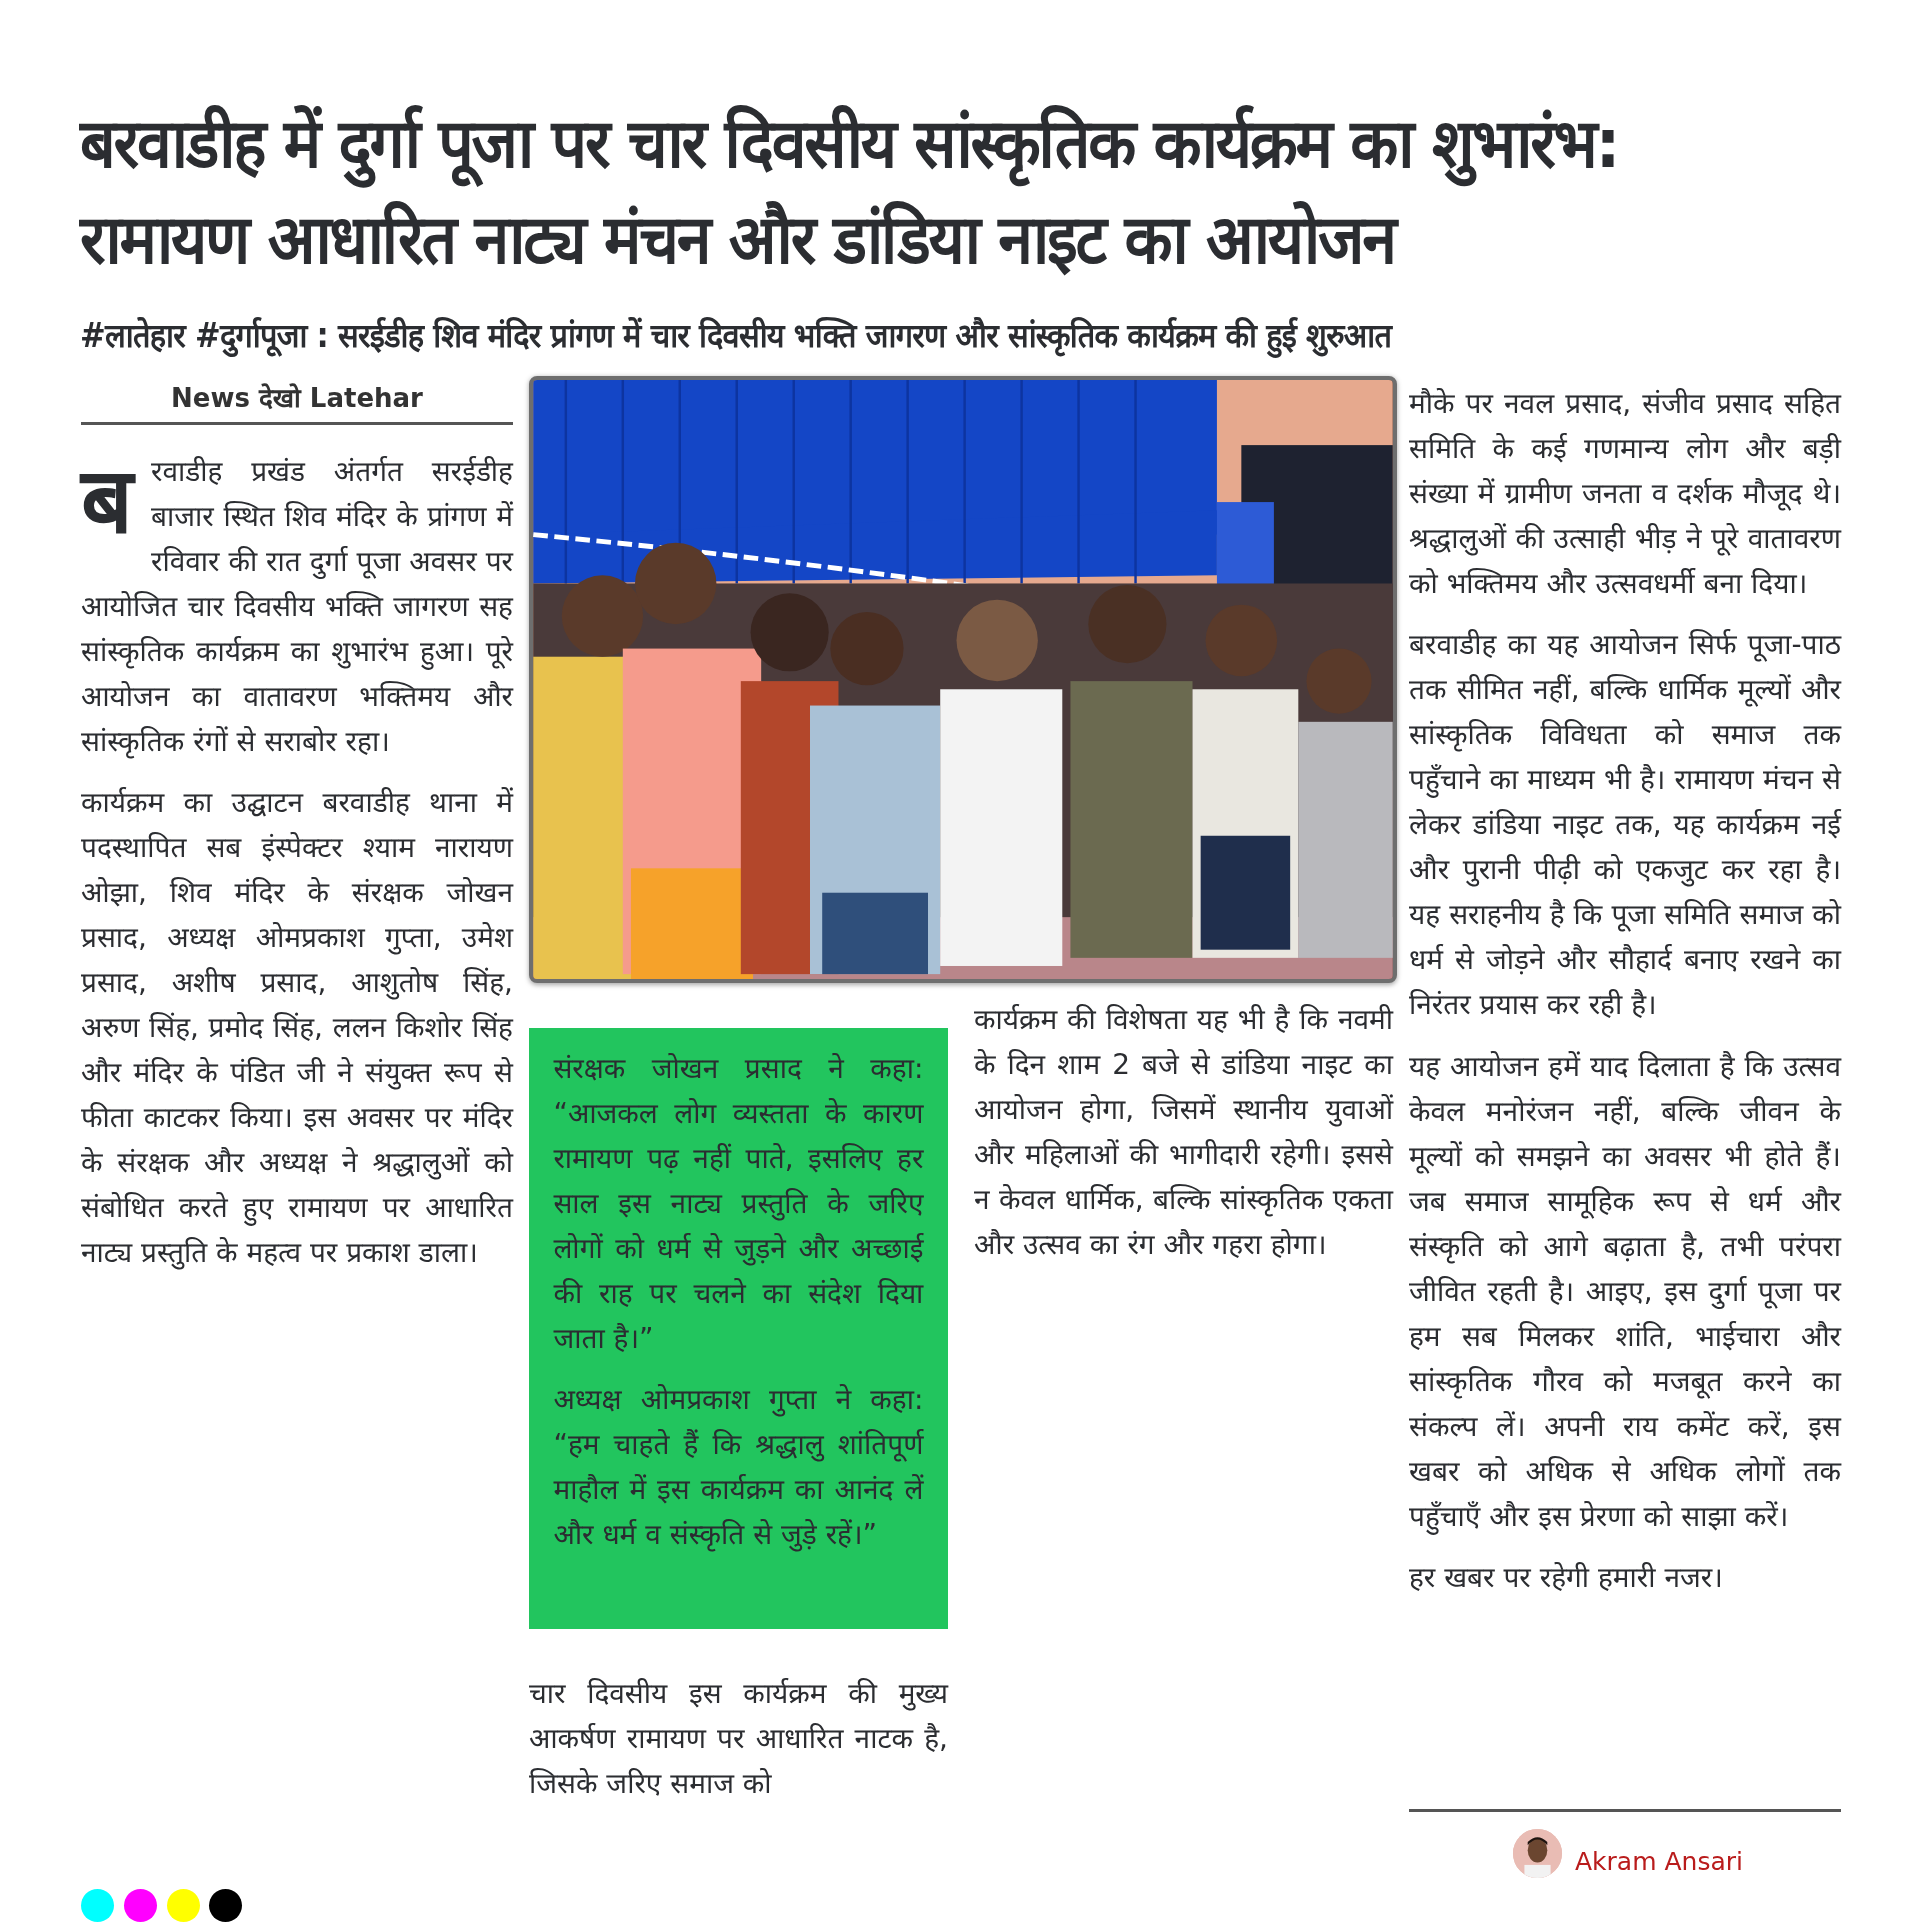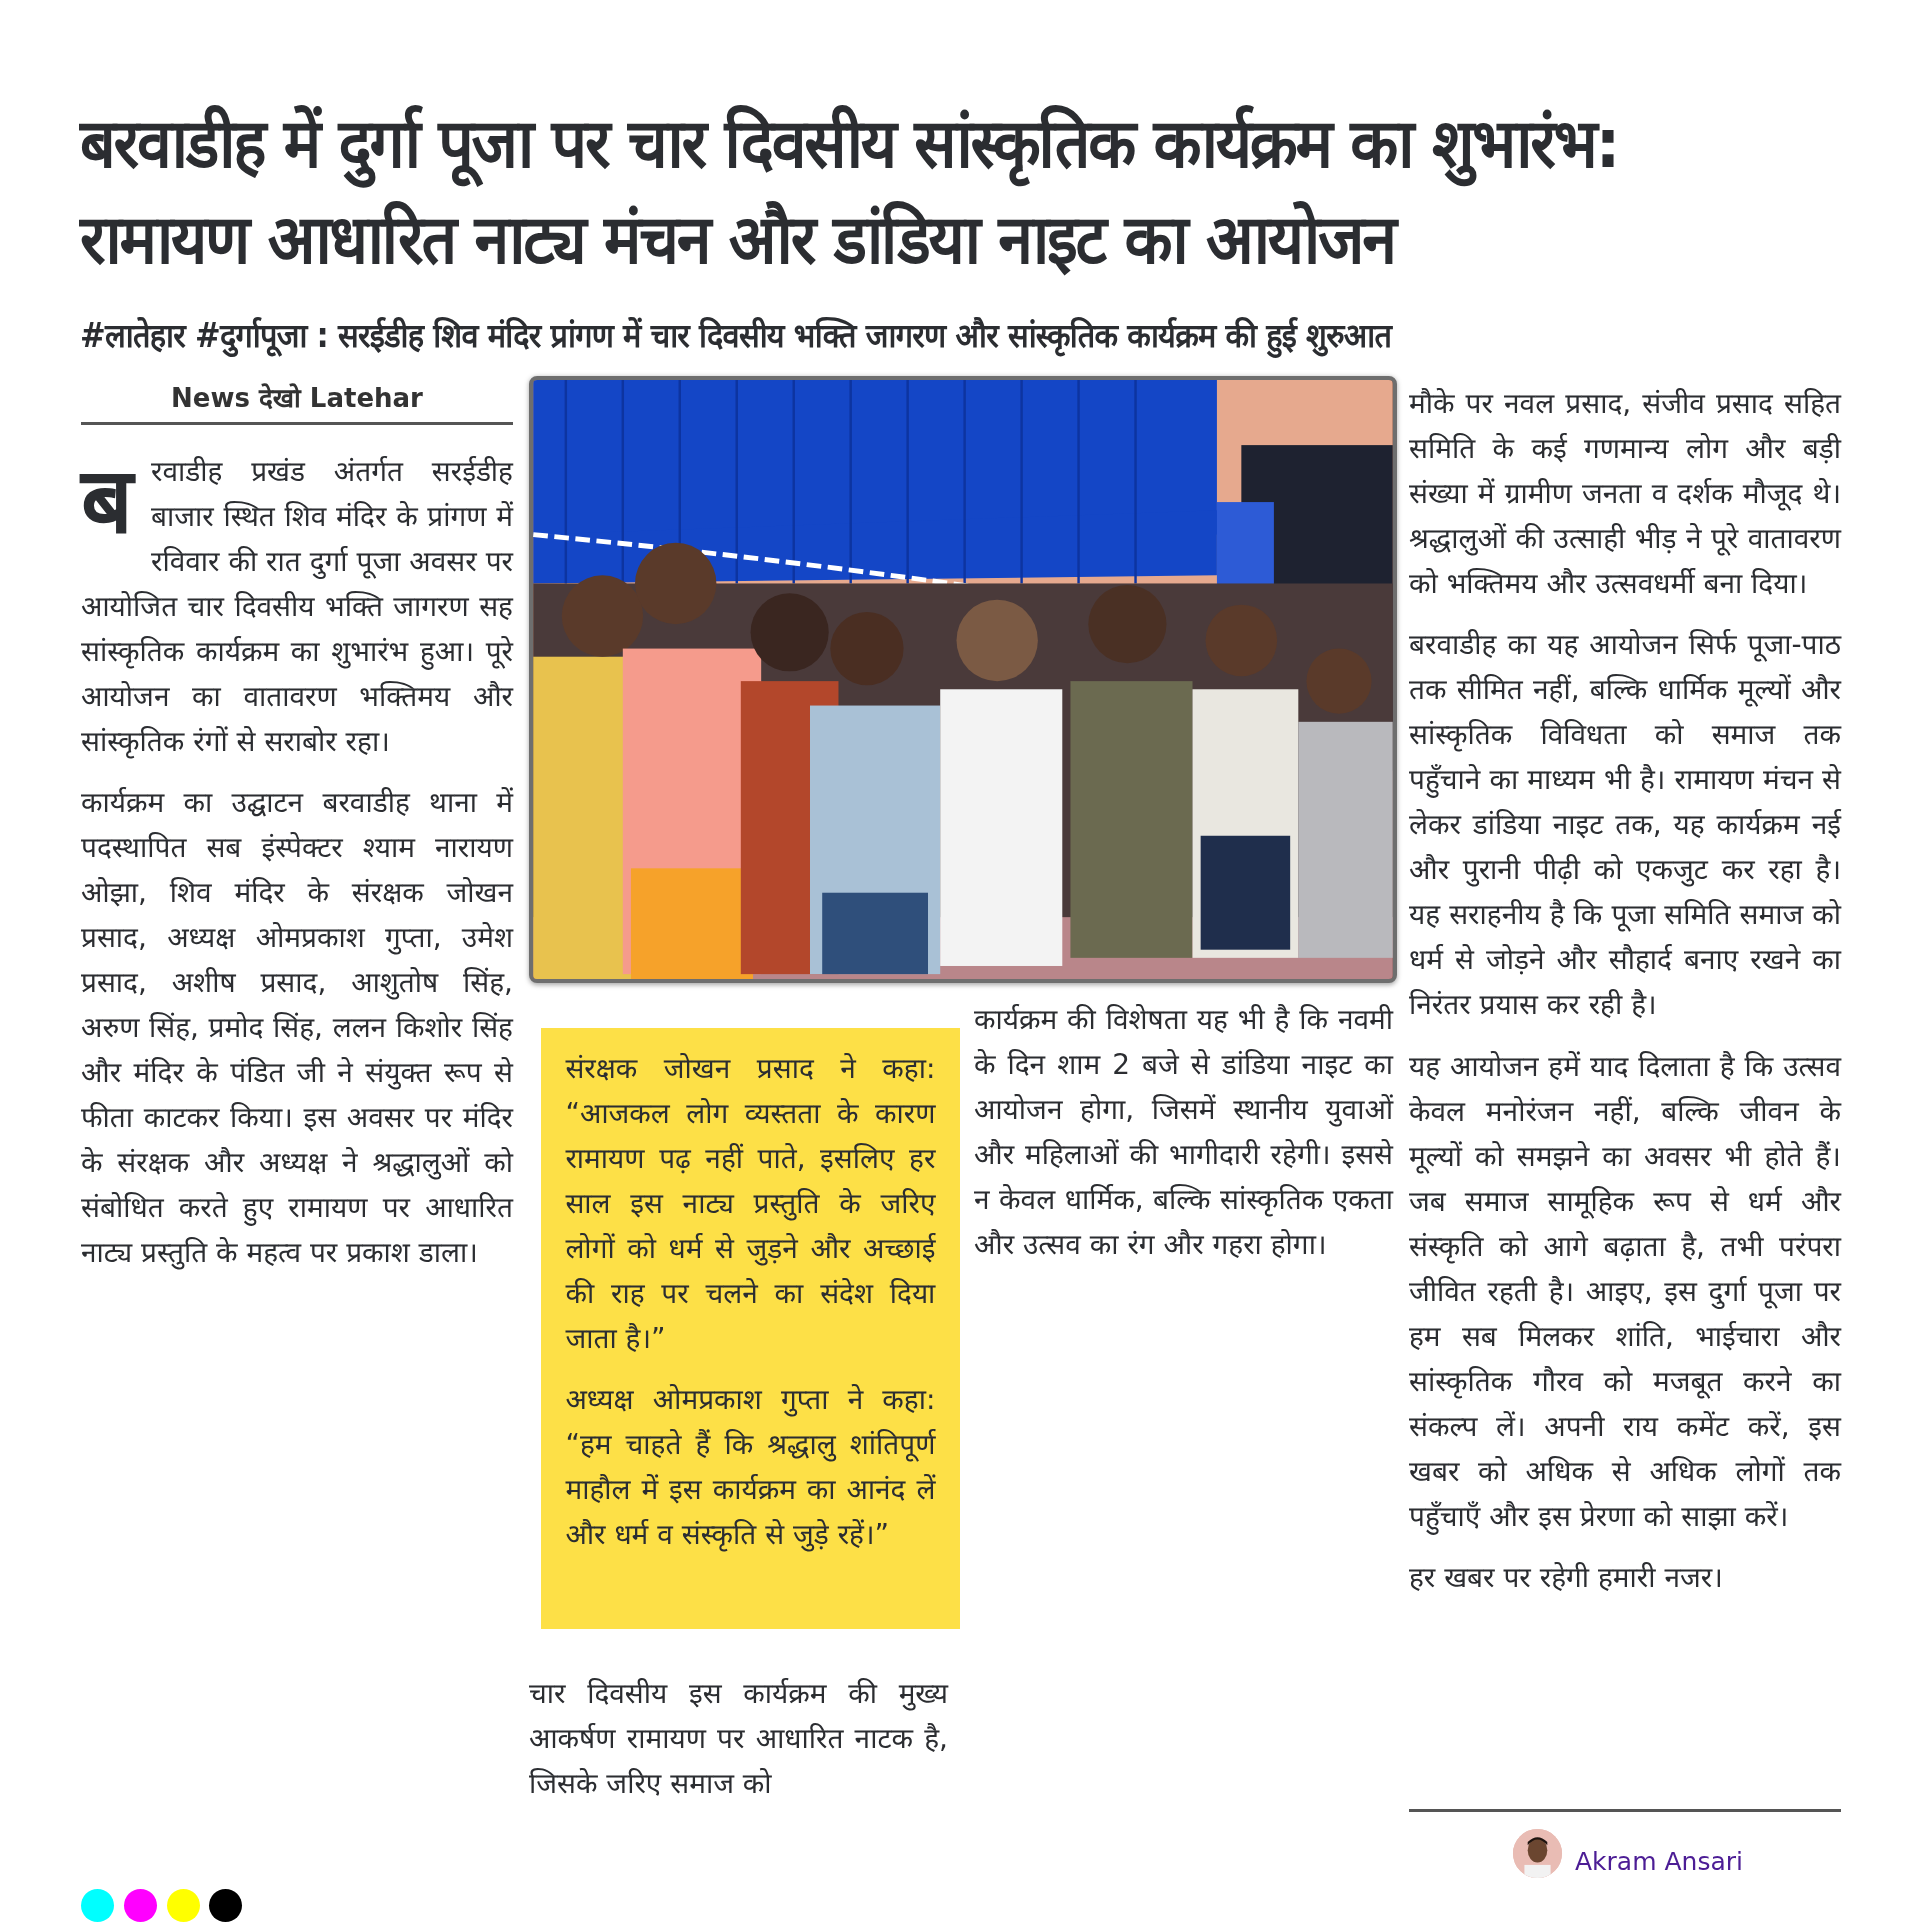--- a/index.html
+++ b/index.html
@@ -5,26 +5,26 @@
   html, body { margin:0; padding:0; background:#ffffff; }
   body { width:1922px; height:1923px; position:relative; overflow:hidden; color:#2b2d31; font-family:"DejaVu Sans", sans-serif; }
   .headline { position:absolute; left:80px; top:96px; width:1791px; font-family:"DejaVu Sans", sans-serif; font-weight:bold; font-size:68px; line-height:96px; letter-spacing:-2.4px; color:#2b2d31; transform:scaleX(0.92); transform-origin:left top; }
   .subhead { position:absolute; left:80px; top:311px; width:1824px; font-weight:bold; font-size:33px; line-height:49px; color:#2b2d31; letter-spacing:-0.8px; white-space:nowrap; transform:scaleX(0.93); transform-origin:left top; }
   .col { position:absolute; font-size:28px; line-height:45px; text-align:justify; color:#2b2d31; }
   .col p { margin:0 0 16.3px 0; }
   .source { position:absolute; left:81px; top:379px; width:432px; text-align:center; font-size:26px; font-weight:bold; color:#333; }
   .rule { position:absolute; height:3.3px; background:#555; }
   .dropcap { float:left; font-size:91px; line-height:81px; font-weight:bold; margin:11.4px 18px 0 0; color:#2b2d31; }
   .photo { position:absolute; left:529px; top:376px; width:860px; height:599px; border:4.1px solid #6e6e6e; border-radius:8.1px; box-shadow:0 1.6px 4.9px rgba(0,0,0,0.35); overflow:hidden; background:#3a2a2a; }
-  .quotebox { position:absolute; left:541px; top:1028px; width:419px; height:601px; background:#fde047; }
+  .quotebox { position:absolute; left:529px; top:1028px; width:419px; height:601px; background:#22c55e; }
   .quotebox .inner { position:absolute; left:24.4px; top:18px; width:370px; font-size:28px; line-height:45px; text-align:justify; }
   .quotebox p { margin:0 0 16.3px 0; }
   .author { position:absolute; left:1513px; top:1829px; display:flex; align-items:center; gap:13px; }
   .avatar { width:49px; height:49px; border-radius:50%; overflow:hidden; background:#e8b9b0; }
-  .author-name { font-size:25px; color:#4c1d95;margin-top:16px; }
+  .author-name { font-size:25px; color:#b91c1c;margin-top:16px; }
   .dots { position:absolute; left:81px; top:1889px; display:flex; gap:9.8px; }
   .dot { width:33px; height:33px; border-radius:50%; }
 </style>
 </head>
 <body>
 
 <div class="headline">
   <div>बरवाडीह में दुर्गा पूजा पर चार दिवसीय सांस्कृतिक कार्यक्रम का शुभारंभ:</div>
   <div>रामायण आधारित नाट्य मंचन और डांडिया नाइट का आयोजन</div>
 </div>

